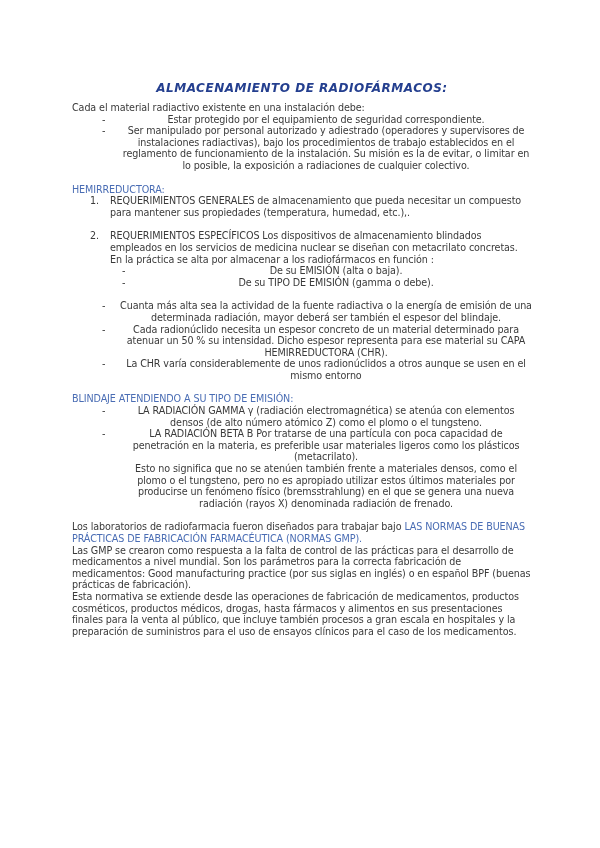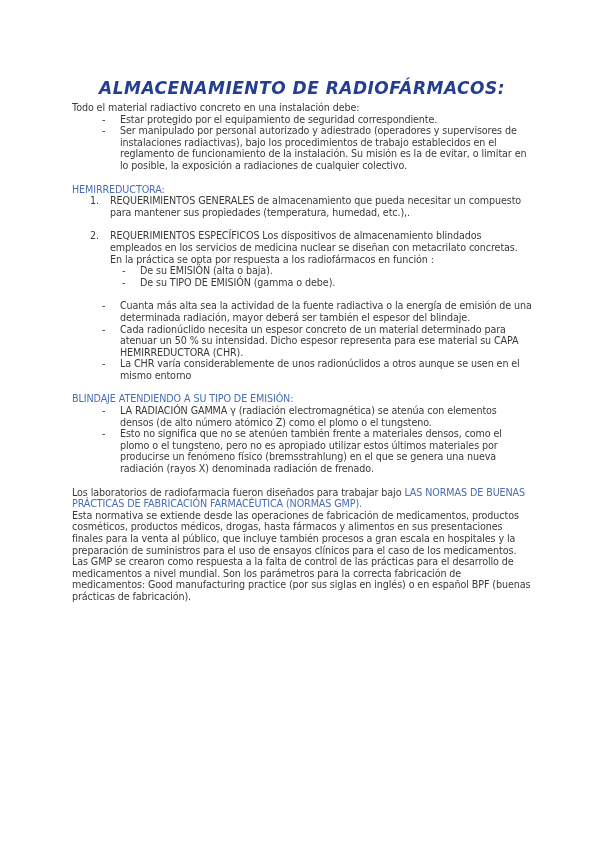--- a/index.html
+++ b/index.html
@@ -1,75 +1,76 @@
 <!DOCTYPE html>
 <html><head>
 <meta charset="utf-8">
 <style>
   html, body { margin:0; padding:0; background:#ffffff; }
   body { width:600px; height:848px; position:relative; overflow:hidden;
          font-family:"DejaVu Sans", sans-serif; color:#3a3a3a; }
   .page { position:absolute; left:72px; top:78px; width:460px; font-size:9.6px; line-height:11.6px; letter-spacing:-0.1px; }
   .title { font-family:"DejaVu Sans", sans-serif; font-weight:bold; font-style:italic; color:#243f8f;
-           font-size:17px; letter-spacing:0.5px; text-align:center; margin:0 0 4px 0; line-height:20px; }
+           font-size:12px; letter-spacing:0.5px; text-align:center; margin:0 0 4px 0; line-height:20px; }
   .p { margin:0; }
   .heading { color:#4a6db4; margin:0; }
   .blue { color:#4a6db4;text-align:center; }
   ul.dash { list-style:none; margin:0; padding:0 0 0 30px; }
-  ul.dash > li { position:relative; padding-left:18px; }
+  ul.dash > li { position:relative; padding-left:18px;text-align:center; }
   ul.dash > li::before { content:"-"; position:absolute; left:0; }
   ol.num { list-style:none; margin:0; padding:0 0 0 18px; }
   ol.num > li { position:relative; padding-left:20px; }
   .num-marker { position:absolute; left:0; }
   ul.dash.inner { padding-left:12px; }
   .gap { height:12px; }
 </style>
 </head>
 <body>
 
 <div class="page">
   <h1 class="title">ALMACENAMIENTO DE RADIOFÁRMACOS:</h1>
 
-  <p class="p">Todo el material radiactivo concreto en una instalación debe:</p>
+  <p class="p">Cada el material radiactivo existente en una instalación debe:</p>
   <ul class="dash">
     <li>Estar protegido por el equipamiento de seguridad correspondiente.</li>
     <li>Ser manipulado por personal autorizado y adiestrado (operadores y supervisores de instalaciones radiactivas), bajo los procedimientos de trabajo establecidos en el reglamento de funcionamiento de la instalación. Su misión es la de evitar, o limitar en lo posible, la exposición a radiaciones de cualquier colectivo.</li>
   </ul>
 
   <div class="gap"></div>
   <p class="heading">HEMIRREDUCTORA:</p>
   <ol class="num">
     <li>
       <span class="num-marker">1.</span>
       <span>REQUERIMIENTOS GENERALES de almacenamiento que pueda necesitar un compuesto para mantener sus propiedades (temperatura, humedad, etc.),.</span>
     </li>
     <li style="margin-top:12px">
       <span class="num-marker">2.</span>
       <span>REQUERIMIENTOS ESPECÍFICOS Los dispositivos de almacenamiento blindados empleados en los servicios de medicina nuclear se diseñan con metacrilato concretas.</span>
-      <div>En la práctica se opta por respuesta a los radiofármacos en función :</div>
+      <div>En la práctica se alta por almacenar a los radiofármacos en función :</div>
       <ul class="dash inner">
         <li>De su EMISIÓN (alta o baja).</li>
         <li>De su TIPO DE EMISIÓN (gamma o debe).</li>
       </ul>
     </li>
   </ol>
 
   <div class="gap"></div>
   <ul class="dash">
     <li>Cuanta más alta sea la actividad de la fuente radiactiva o la energía de emisión de una determinada radiación, mayor deberá ser también el espesor del blindaje.</li>
     <li>Cada radionúclido necesita un espesor concreto de un material determinado para atenuar un 50 % su intensidad. Dicho espesor representa para ese material su CAPA HEMIRREDUCTORA (CHR).</li>
     <li>La CHR varía considerablemente de unos radionúclidos a otros aunque se usen en el mismo entorno</li>
   </ul>
 
   <div class="gap"></div>
   <p class="heading">BLINDAJE ATENDIENDO A SU TIPO DE EMISIÓN:</p>
   <ul class="dash">
     <li>LA RADIACIÓN GAMMA γ (radiación electromagnética) se atenúa con elementos densos (de alto número atómico Z) como el plomo o el tungsteno.</li>
     <li>
+      <span>LA RADIACIÓN BETA B Por tratarse de una partícula con poca capacidad de penetración en la materia, es preferible usar materiales ligeros como los plásticos (metacrilato).</span>
       <div>Esto no significa que no se atenúen también frente a materiales densos, como el plomo o el tungsteno, pero no es apropiado utilizar estos últimos materiales por producirse un fenómeno físico (bremsstrahlung) en el que se genera una nueva radiación (rayos X) denominada radiación de frenado.</div>
     </li>
   </ul>
 
   <div class="gap"></div>
   <p class="p"><span>Los laboratorios de radiofarmacia fueron diseñados para trabajar bajo </span><span class="blue">LAS NORMAS DE BUENAS PRÁCTICAS DE FABRICACIÓN FARMACÉUTICA (NORMAS GMP).</span></p>
+  <p class="p">Las GMP se crearon como respuesta a la falta de control de las prácticas para el desarrollo de medicamentos a nivel mundial. Son los parámetros para la correcta fabricación de medicamentos: Good manufacturing practice (por sus siglas en inglés) o en español BPF (buenas prácticas de fabricación).</p>
   <p class="p">Esta normativa se extiende desde las operaciones de fabricación de medicamentos, productos cosméticos, productos médicos, drogas, hasta fármacos y alimentos en sus presentaciones finales para la venta al público, que incluye también procesos a gran escala en hospitales y la preparación de suministros para el uso de ensayos clínicos para el caso de los medicamentos.</p>
-  <p class="p">Las GMP se crearon como respuesta a la falta de control de las prácticas para el desarrollo de medicamentos a nivel mundial. Son los parámetros para la correcta fabricación de medicamentos: Good manufacturing practice (por sus siglas en inglés) o en español BPF (buenas prácticas de fabricación).</p>
 </div>
 
 </body></html>

